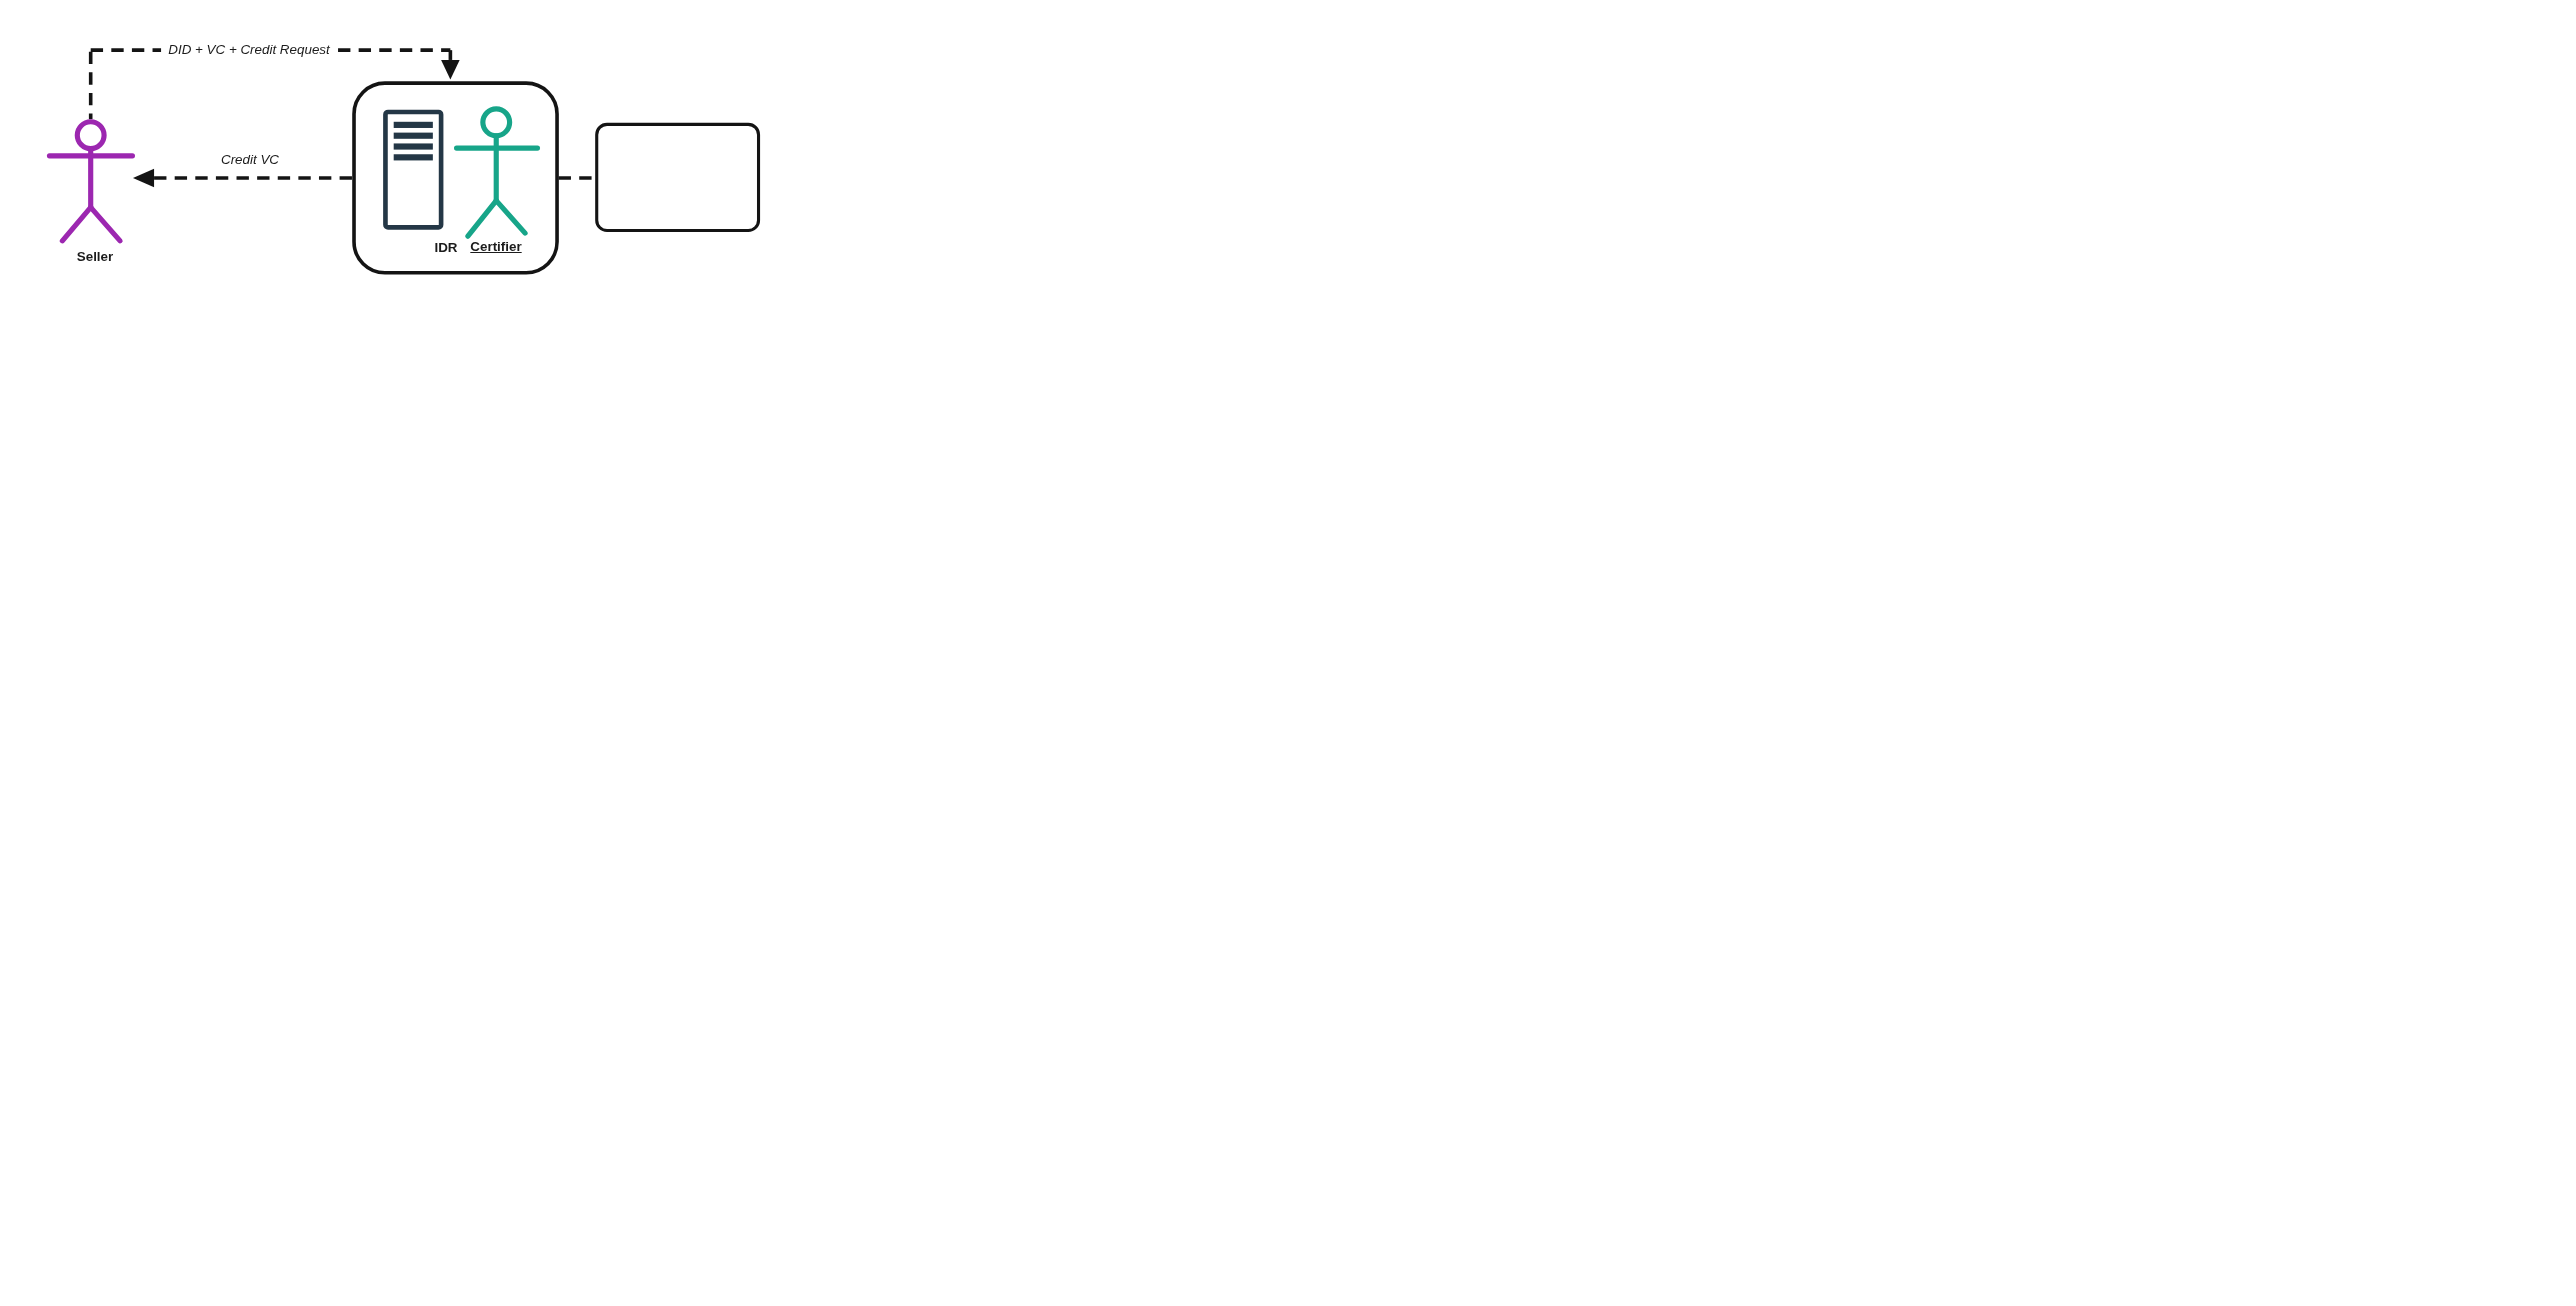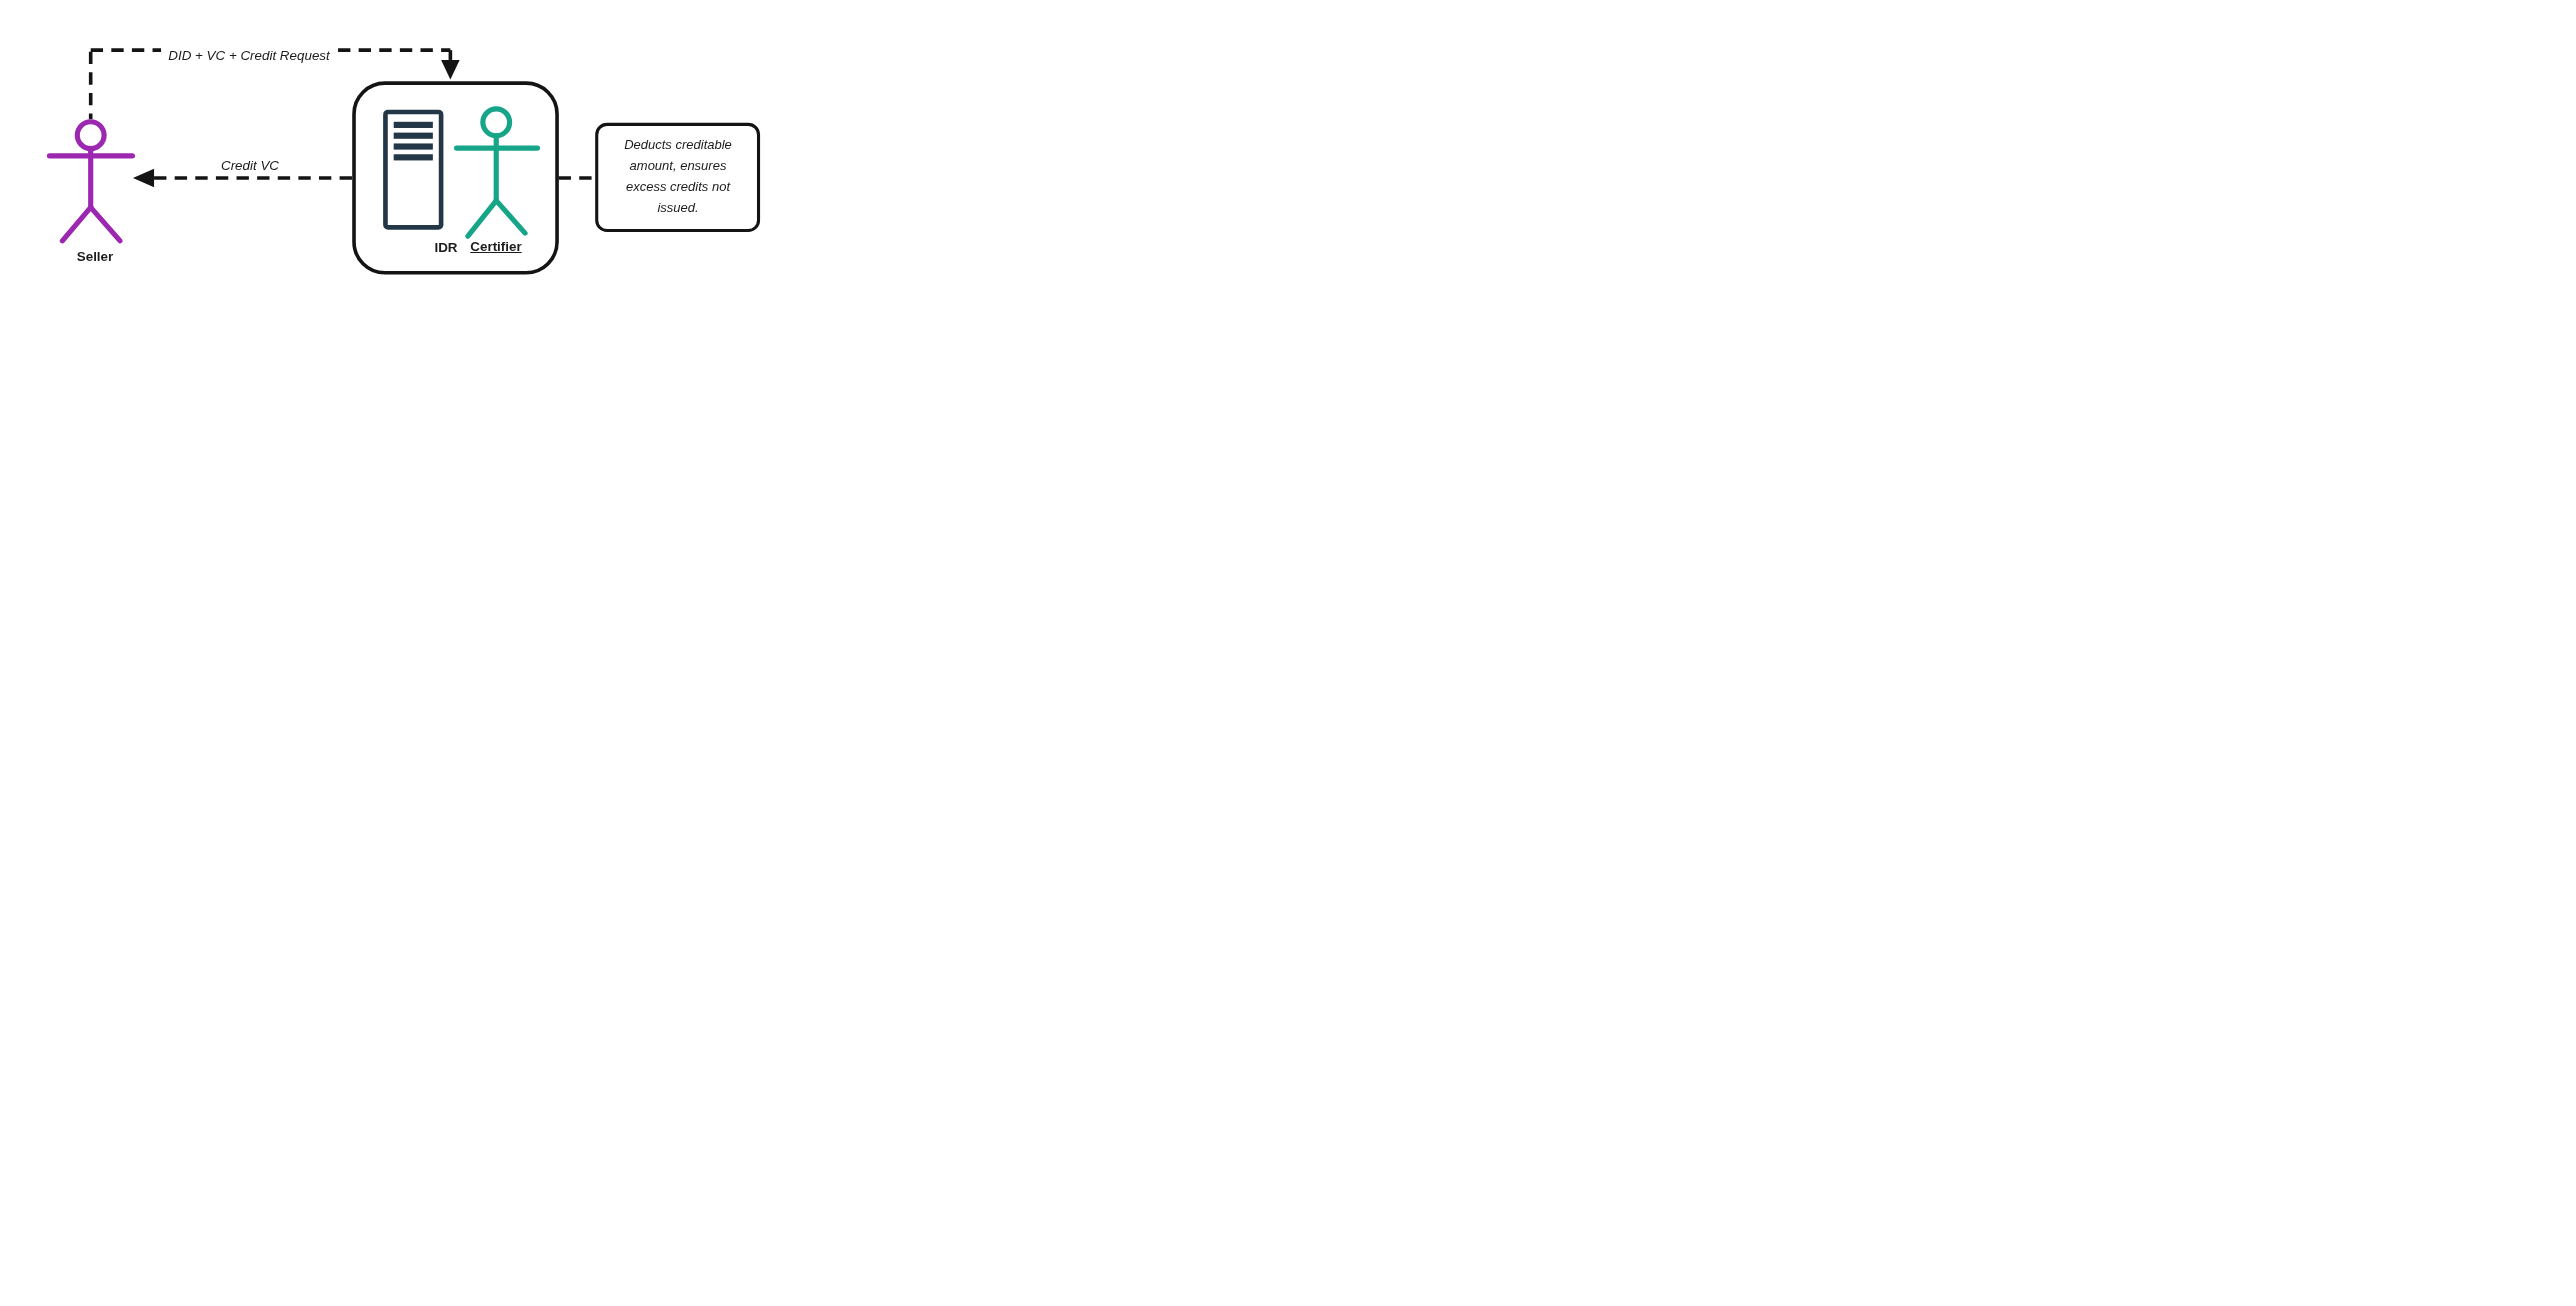--- a/index.html
+++ b/index.html
@@ -28,21 +28,20 @@
   .node-label {
     font-size: 13.4px;
     font-weight: 700;
   }
   .edge-label {
     font-size: 13.4px;
     font-style: italic;
     background: #ffffff;
     padding: 0 7.2px;
     line-height: 17.5px;
-    margin-top: 6px;
   }
   .note-text {
     position: absolute;
     left: 597px;
     top: 124px;
     width: 162px;
     height: 106px;
     display: flex;
     align-items: center;
     justify-content: center;
@@ -115,16 +114,15 @@
   <div class="lbl edge-label" style="left:249px; top:41px;">DID + VC + Credit Request</div>
 
   <div class="lbl edge-label" style="left:250px; top:151px;font-style:italic;">Credit VC</div>
 
   <div class="lbl node-label" style="left:95px; top:249px;">Seller</div>
 
   <div class="lbl node-label" style="left:413px; top:240px;margin-left:33px;">IDR</div>
 
   <div class="lbl node-label" style="left:496px; top:239px;text-decoration:underline;">Certifier</div>
 
-  <div class="note-text">Deducts creditable amount, ensures excess credits not issued.</div>
 
 </div>
 
 
 </body></html>

